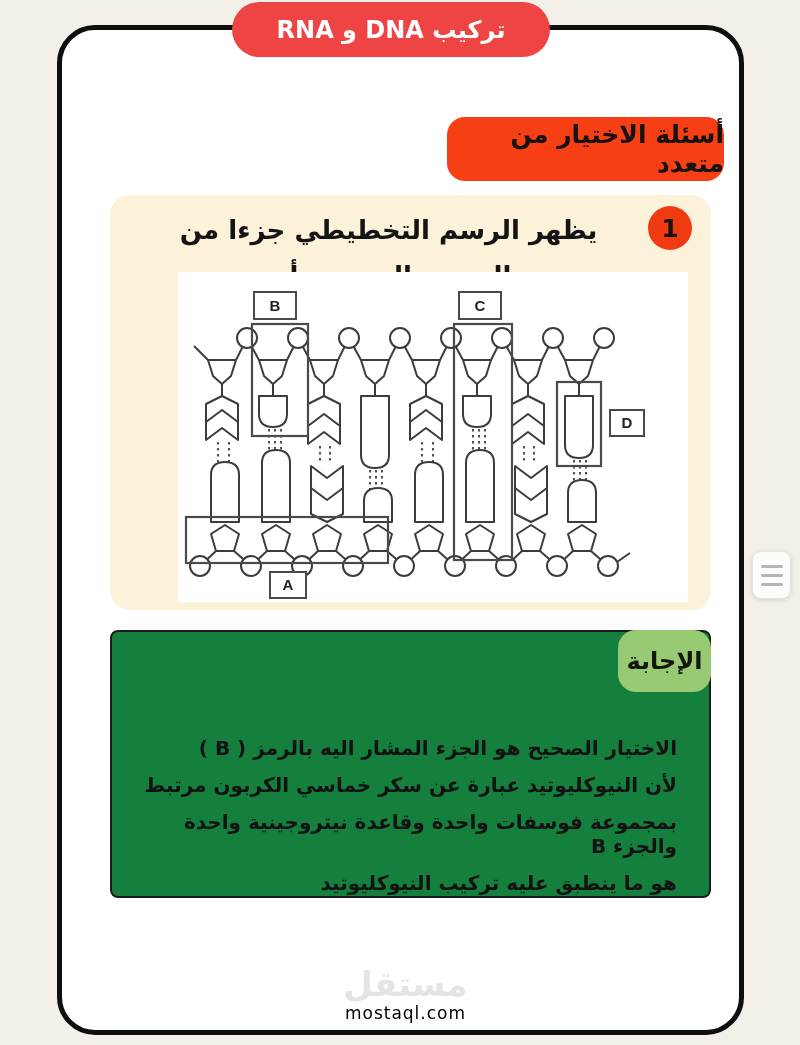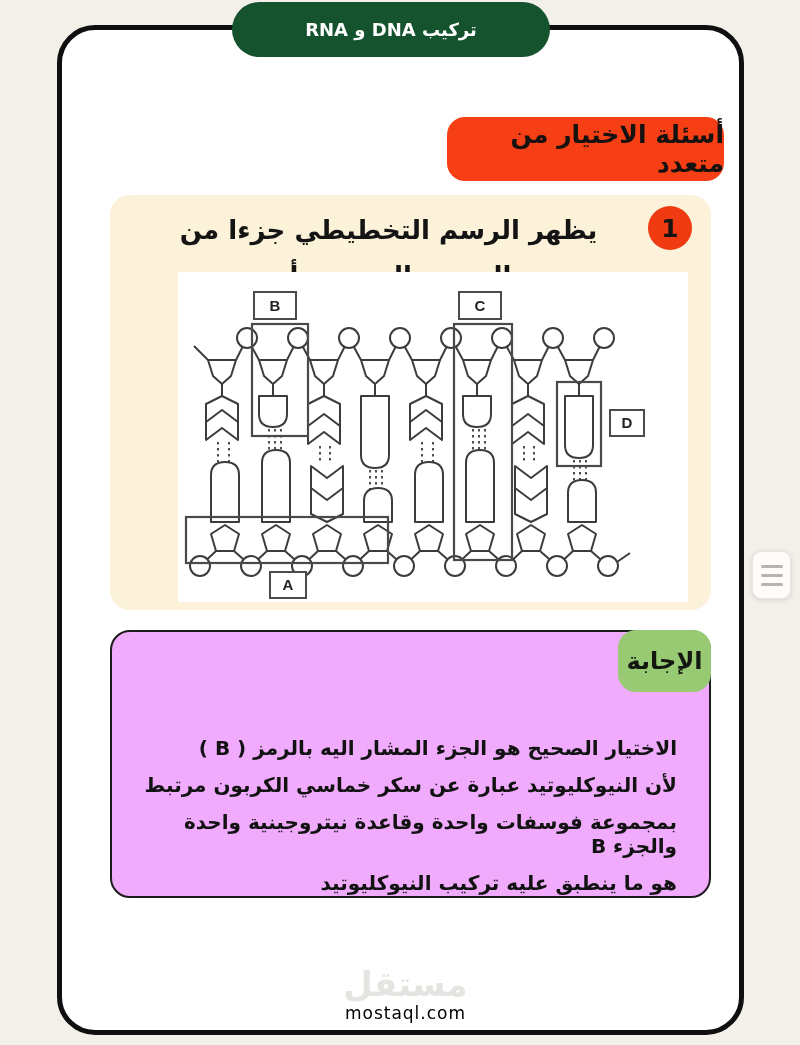--- a/index.html
+++ b/index.html
@@ -18,22 +18,22 @@
     width: 687px; height: 1010px;
     background: #ffffff;
     border: 5px solid #0f0f0f;
     border-radius: 38px;
   }
 
   
   .title-pill {
     position: absolute; left: 232px; top: 2px;
     width: 318px; height: 55px;
-    background: #14532d; border-radius: 28px;
-    color: #ffffff; font-weight: bold; font-size: 18px;
+    background: #ef4444; border-radius: 28px;
+    color: #ffffff; font-weight: bold; font-size: 24px;
     display: flex; align-items: center; justify-content: center;
     direction: rtl; z-index: 5;
   }
 
   
   .section-badge {
     position: absolute; left: 447px; top: 117px;
     width: 277px; height: 64px;
     background: #f63f15; border-radius: 18px;
     color: #151210; font-weight: bold; font-size: 25px;
@@ -73,22 +73,22 @@
   .labelbox { stroke: #4a4a4a; stroke-width: 2; fill: #ffffff; }
   .labeltxt {
     font-family: "Liberation Sans", sans-serif;
     font-size: 15px; font-weight: bold; fill: #222222; text-anchor: middle;
   }
 
   
   .answer-card {
     position: absolute; left: 110px; top: 630px;
     width: 601px; height: 268px;
-    background: #f0abfc;
-    border: 2.5px solid #1c1c1c; border-radius: 20px;
+    background: #15803d;
+    border: 2.5px solid #1c1c1c; border-radius: 8px;
     z-index: 2;
   }
   .answer-badge {
     position: absolute; right: -2px; top: -2px;
     width: 93px; height: 62px;
     background: #98c973; border-radius: 18px;
     color: #14170f; font-weight: bold; font-size: 24px;
     display: flex; align-items: center; justify-content: center;
     direction: rtl;
   }

